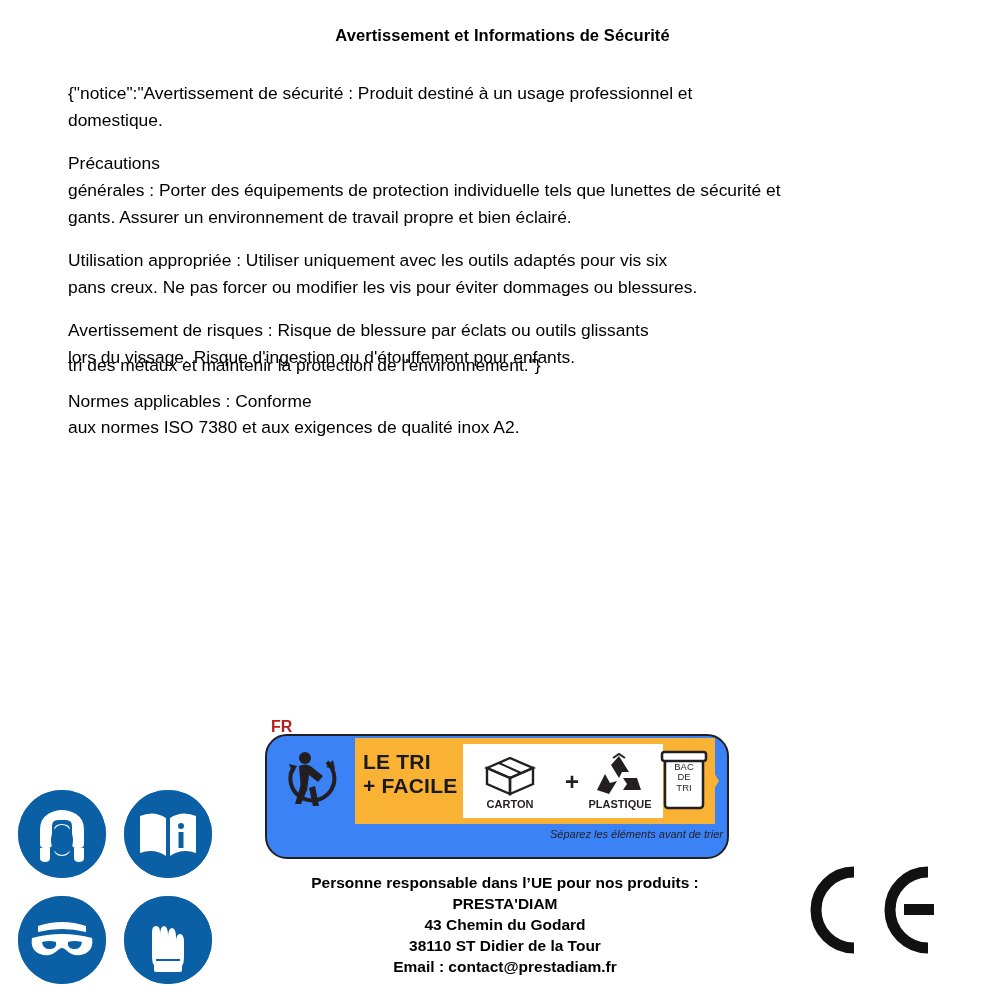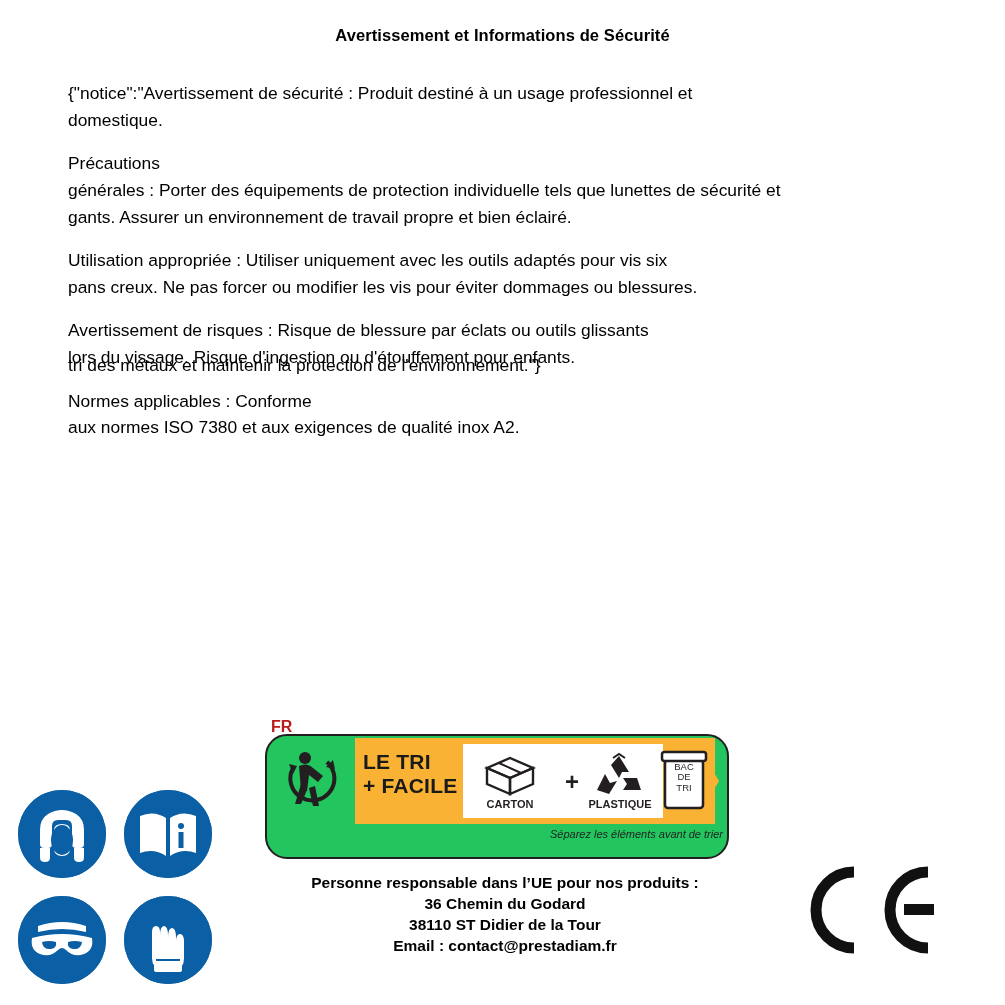--- a/index.html
+++ b/index.html
@@ -91,21 +91,21 @@
     color: #b91c1c;
   }
   .tri-box {
     position: absolute;
     left: 0;
     top: 16px;
     width: 460px;
     height: 121px;
     border: 2px solid #231f20;
     border-radius: 22px;
-    background: #22c55e;
+    background: #3b82f6;
     overflow: hidden;
   }
   .tri-yellow {
     position: absolute;
     left: 88px;
     top: 2px;
     width: 360px;
     height: 86px;
     background: #f9b233;
   }
@@ -328,21 +328,22 @@
         <div>TRI</div>
       </div>
     </div>
 
     <div class="tri-caption">Séparez les éléments avant de trier</div>
   </div>
 </div>
 
 <div class="contact">
   <div>Personne responsable dans l’UE pour nos produits :</div>
-  <div>36 Chemin du Godard</div>
+  <div>PRESTA'DIAM</div>
+  <div>43 Chemin du Godard</div>
   <div>38110 ST Didier de la Tour</div>
   <div>Email : contact@prestadiam.fr</div>
 </div>
 
 <div class="ce-mark">
   <svg width="140" height="96" viewBox="0 0 140 96" aria-hidden="true">
     <path d="M54 10 A38 38 0 1 0 54 86" fill="none" stroke="#111111" stroke-width="11"></path>
     <path d="M128 10 A38 38 0 1 0 128 86" fill="none" stroke="#111111" stroke-width="11"></path>
     <rect x="104" y="42" width="30" height="11" fill="#111111"></rect>
   </svg>

